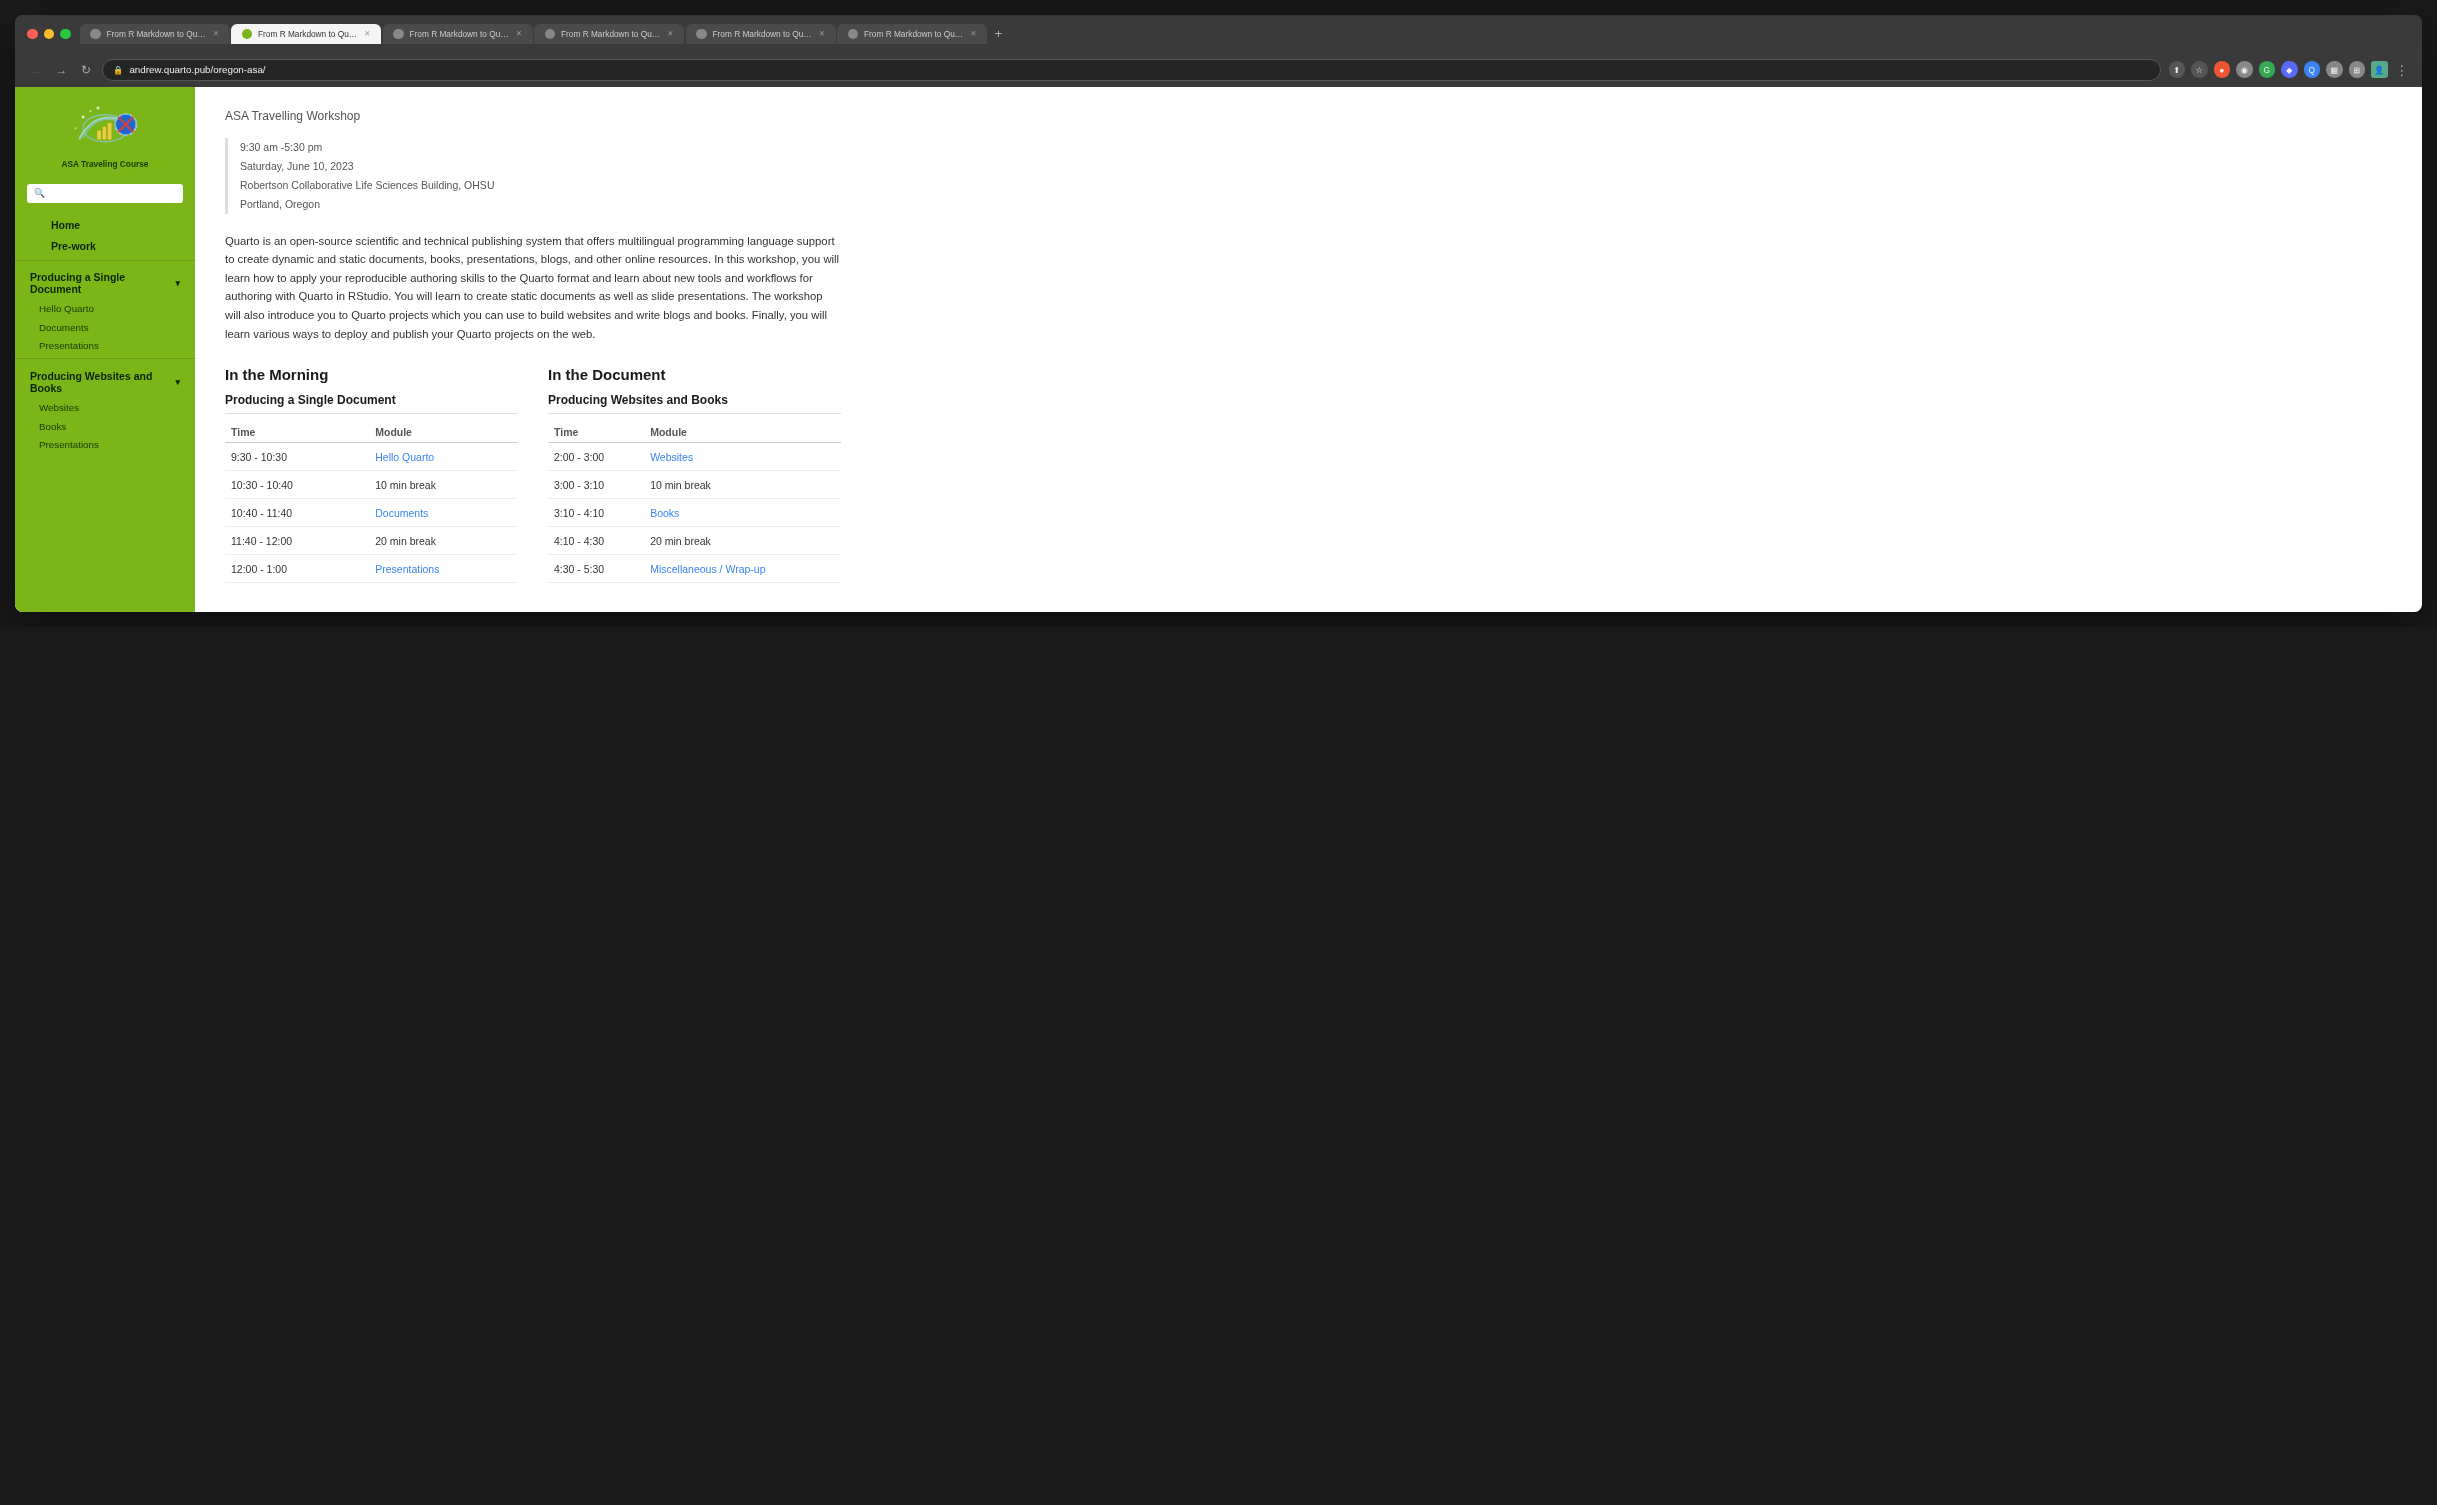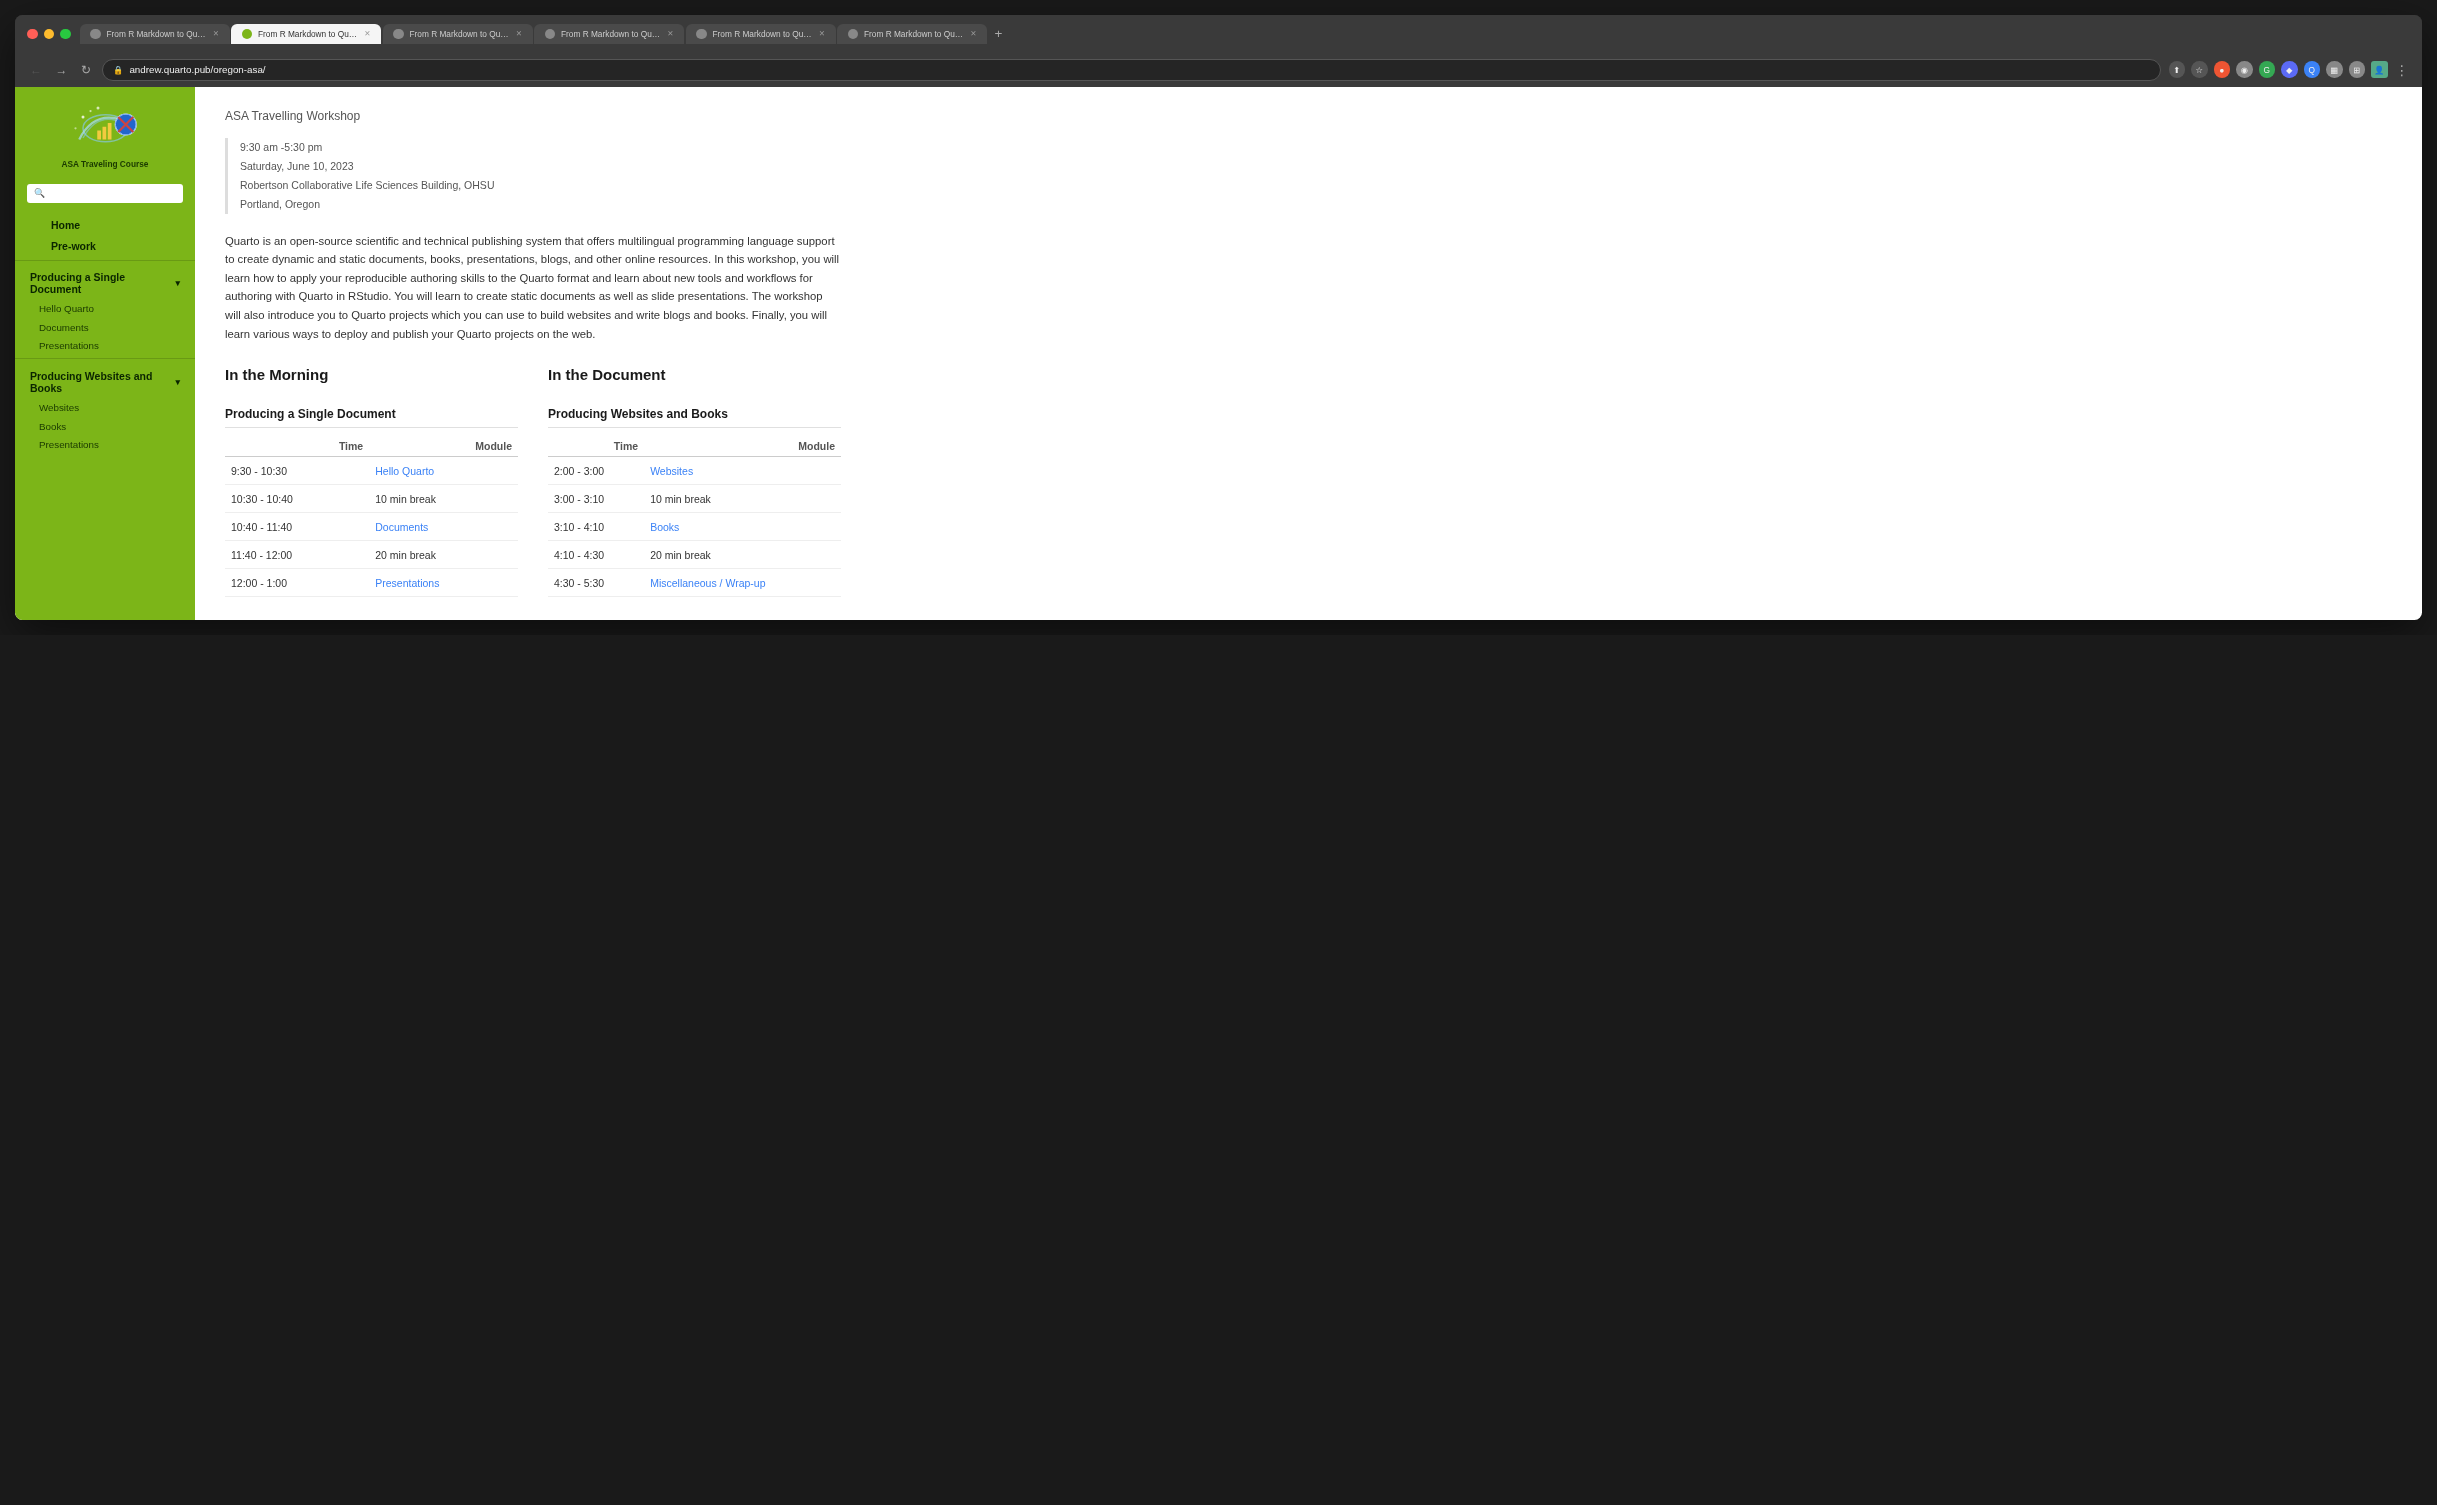--- a/index.html
+++ b/index.html
@@ -221,40 +221,40 @@
     .schedule-section {
       display: grid;
       grid-template-columns: 1fr 1fr;
       gap: 30px;
     }
 
     .schedule-col h3 {
       font-size: 15px;
       font-weight: 600;
       color: #1a1a1a;
-      margin-bottom: 24px;
+      margin-bottom: 10px;
     }
 
     .schedule-col h4 {
       font-size: 12px;
       font-weight: 600;
       color: #1a1a1a;
       margin-bottom: 7.5px;
       border-bottom: 1.5px solid #e0e0e0;
       padding-bottom: 6px;
     }
 
     .schedule-table {
       width: 100%;
       border-collapse: collapse;
       font-size: 10.5px;
     }
 
     .schedule-table th {
-      text-align: right;
+      text-align: left;
       padding: 4.5px 6px;
       color: #555;
       font-weight: 600;
       border-bottom: 0.8px solid #ccc;
       margin-left: 36px;
     }
 
     .schedule-table td {
       padding: 7.5px 6px;
       border-bottom: 0.8px solid #eee;

